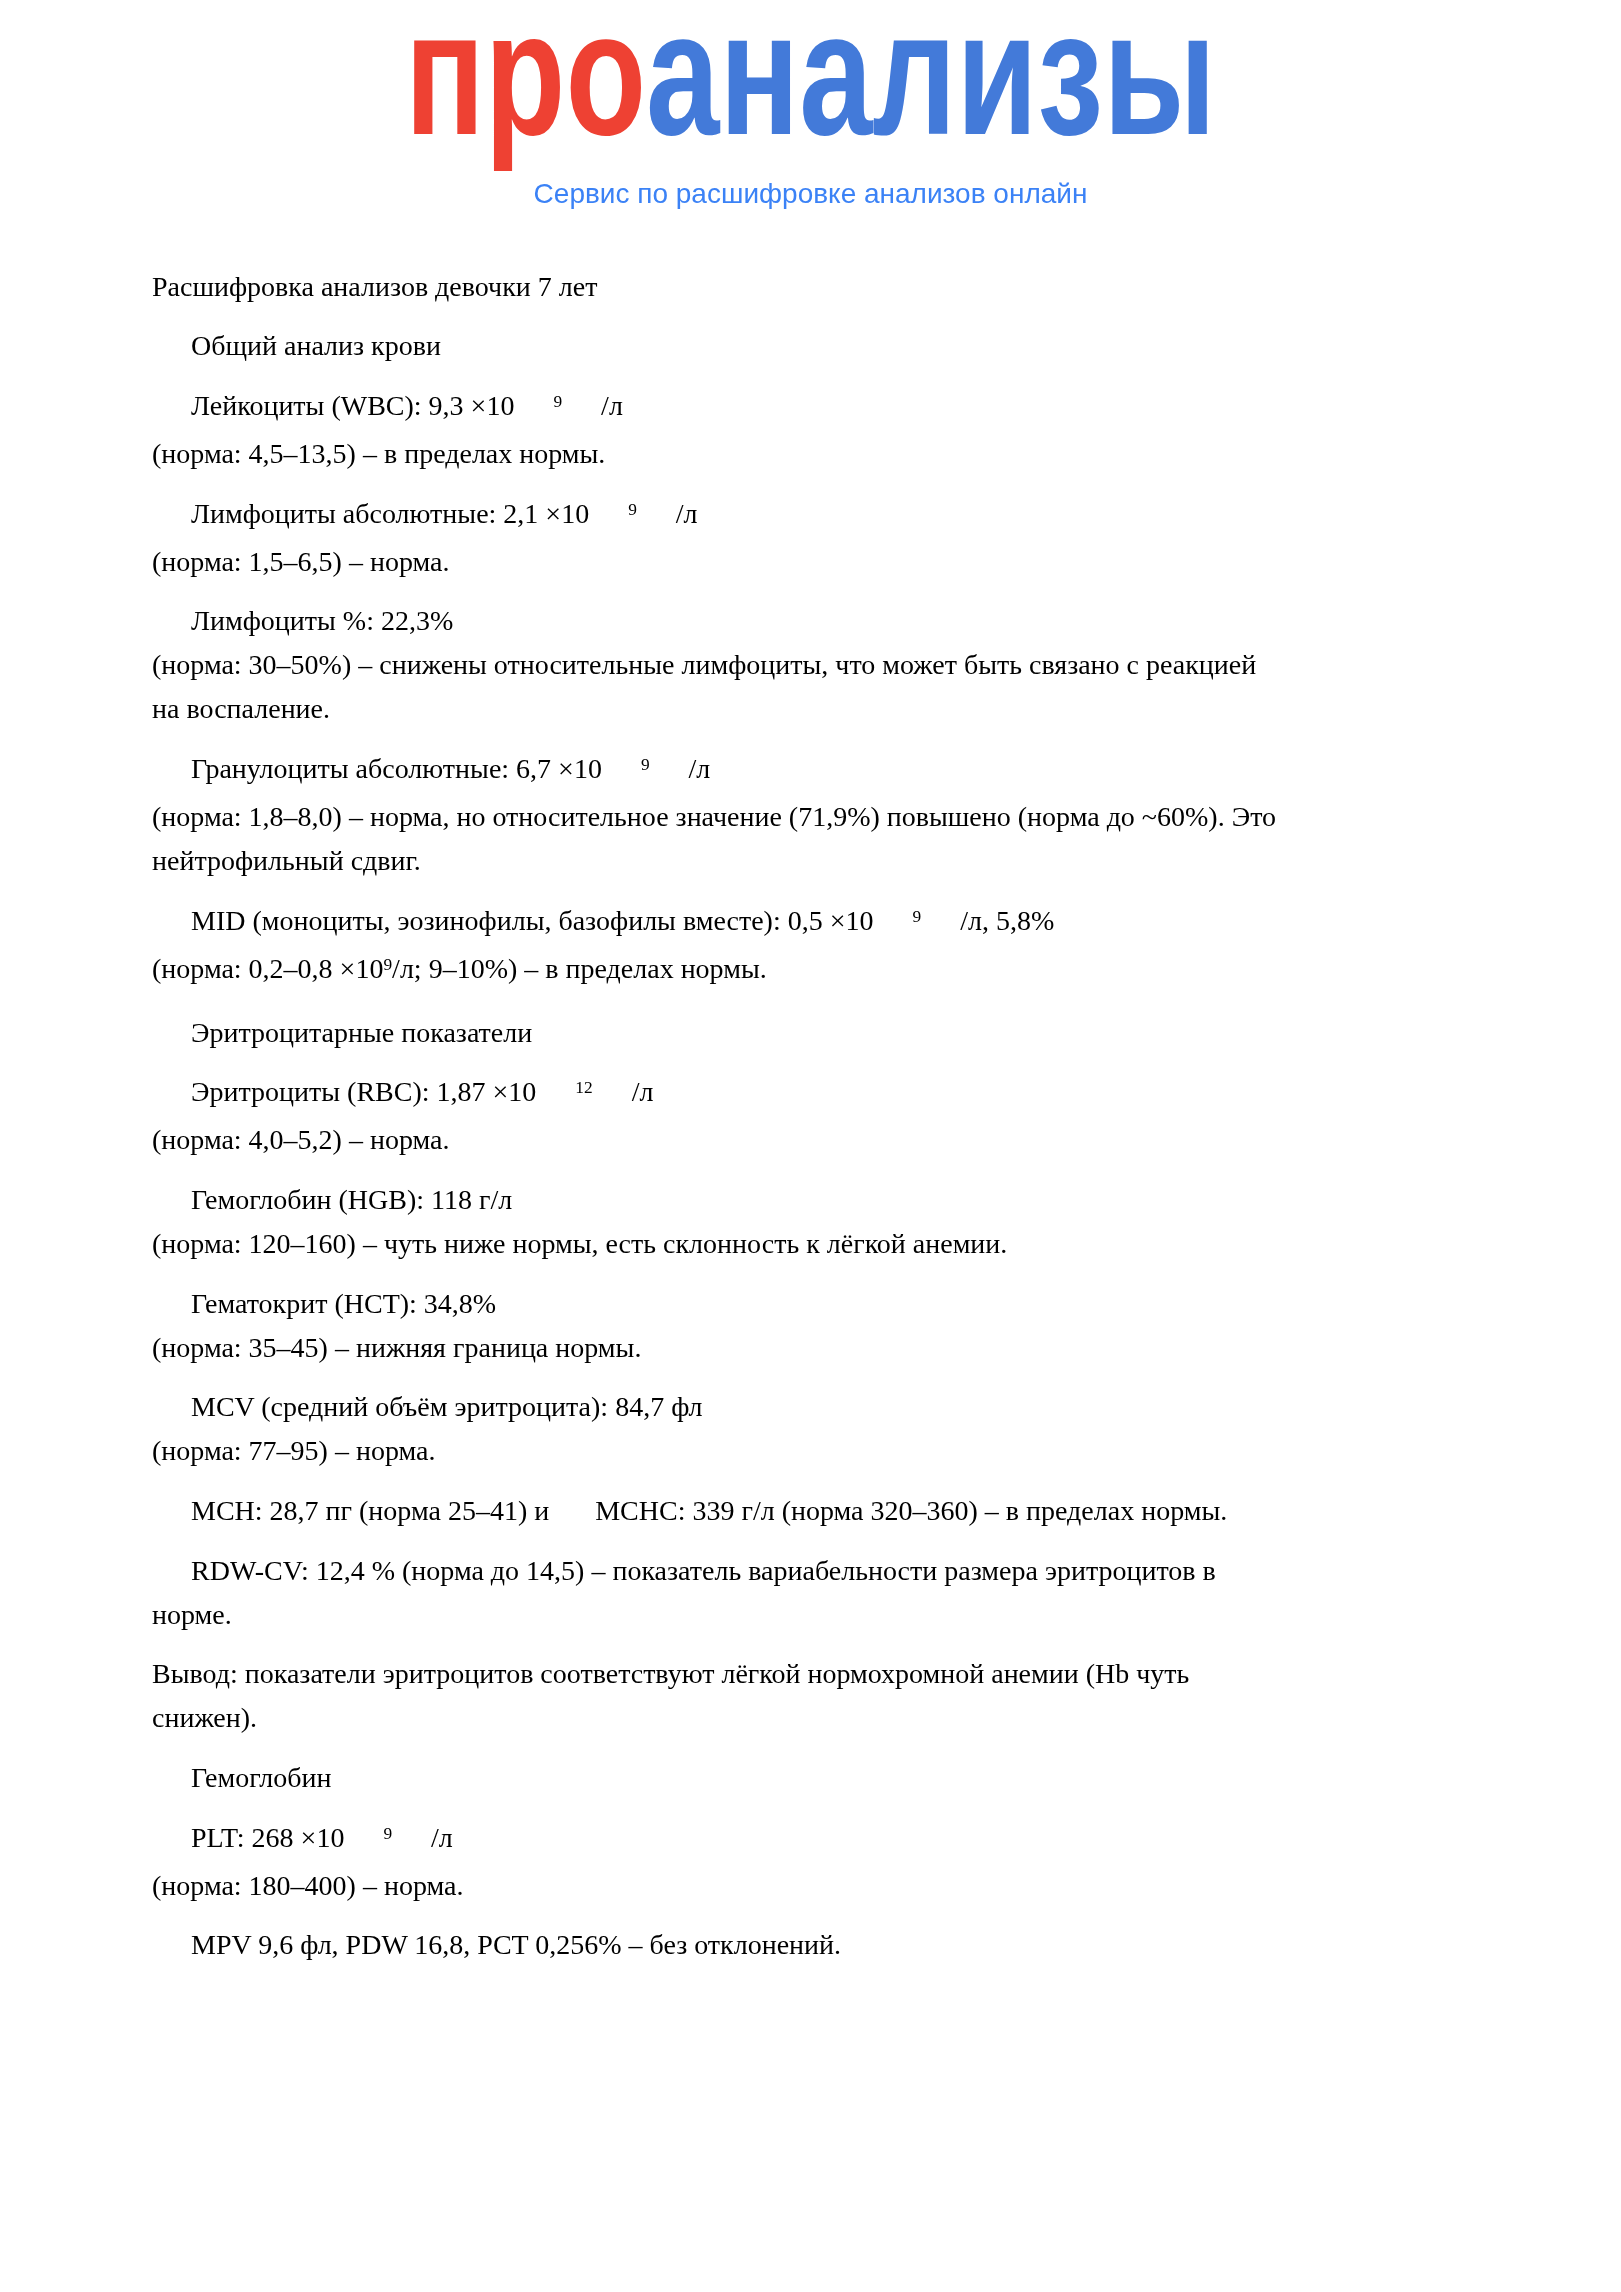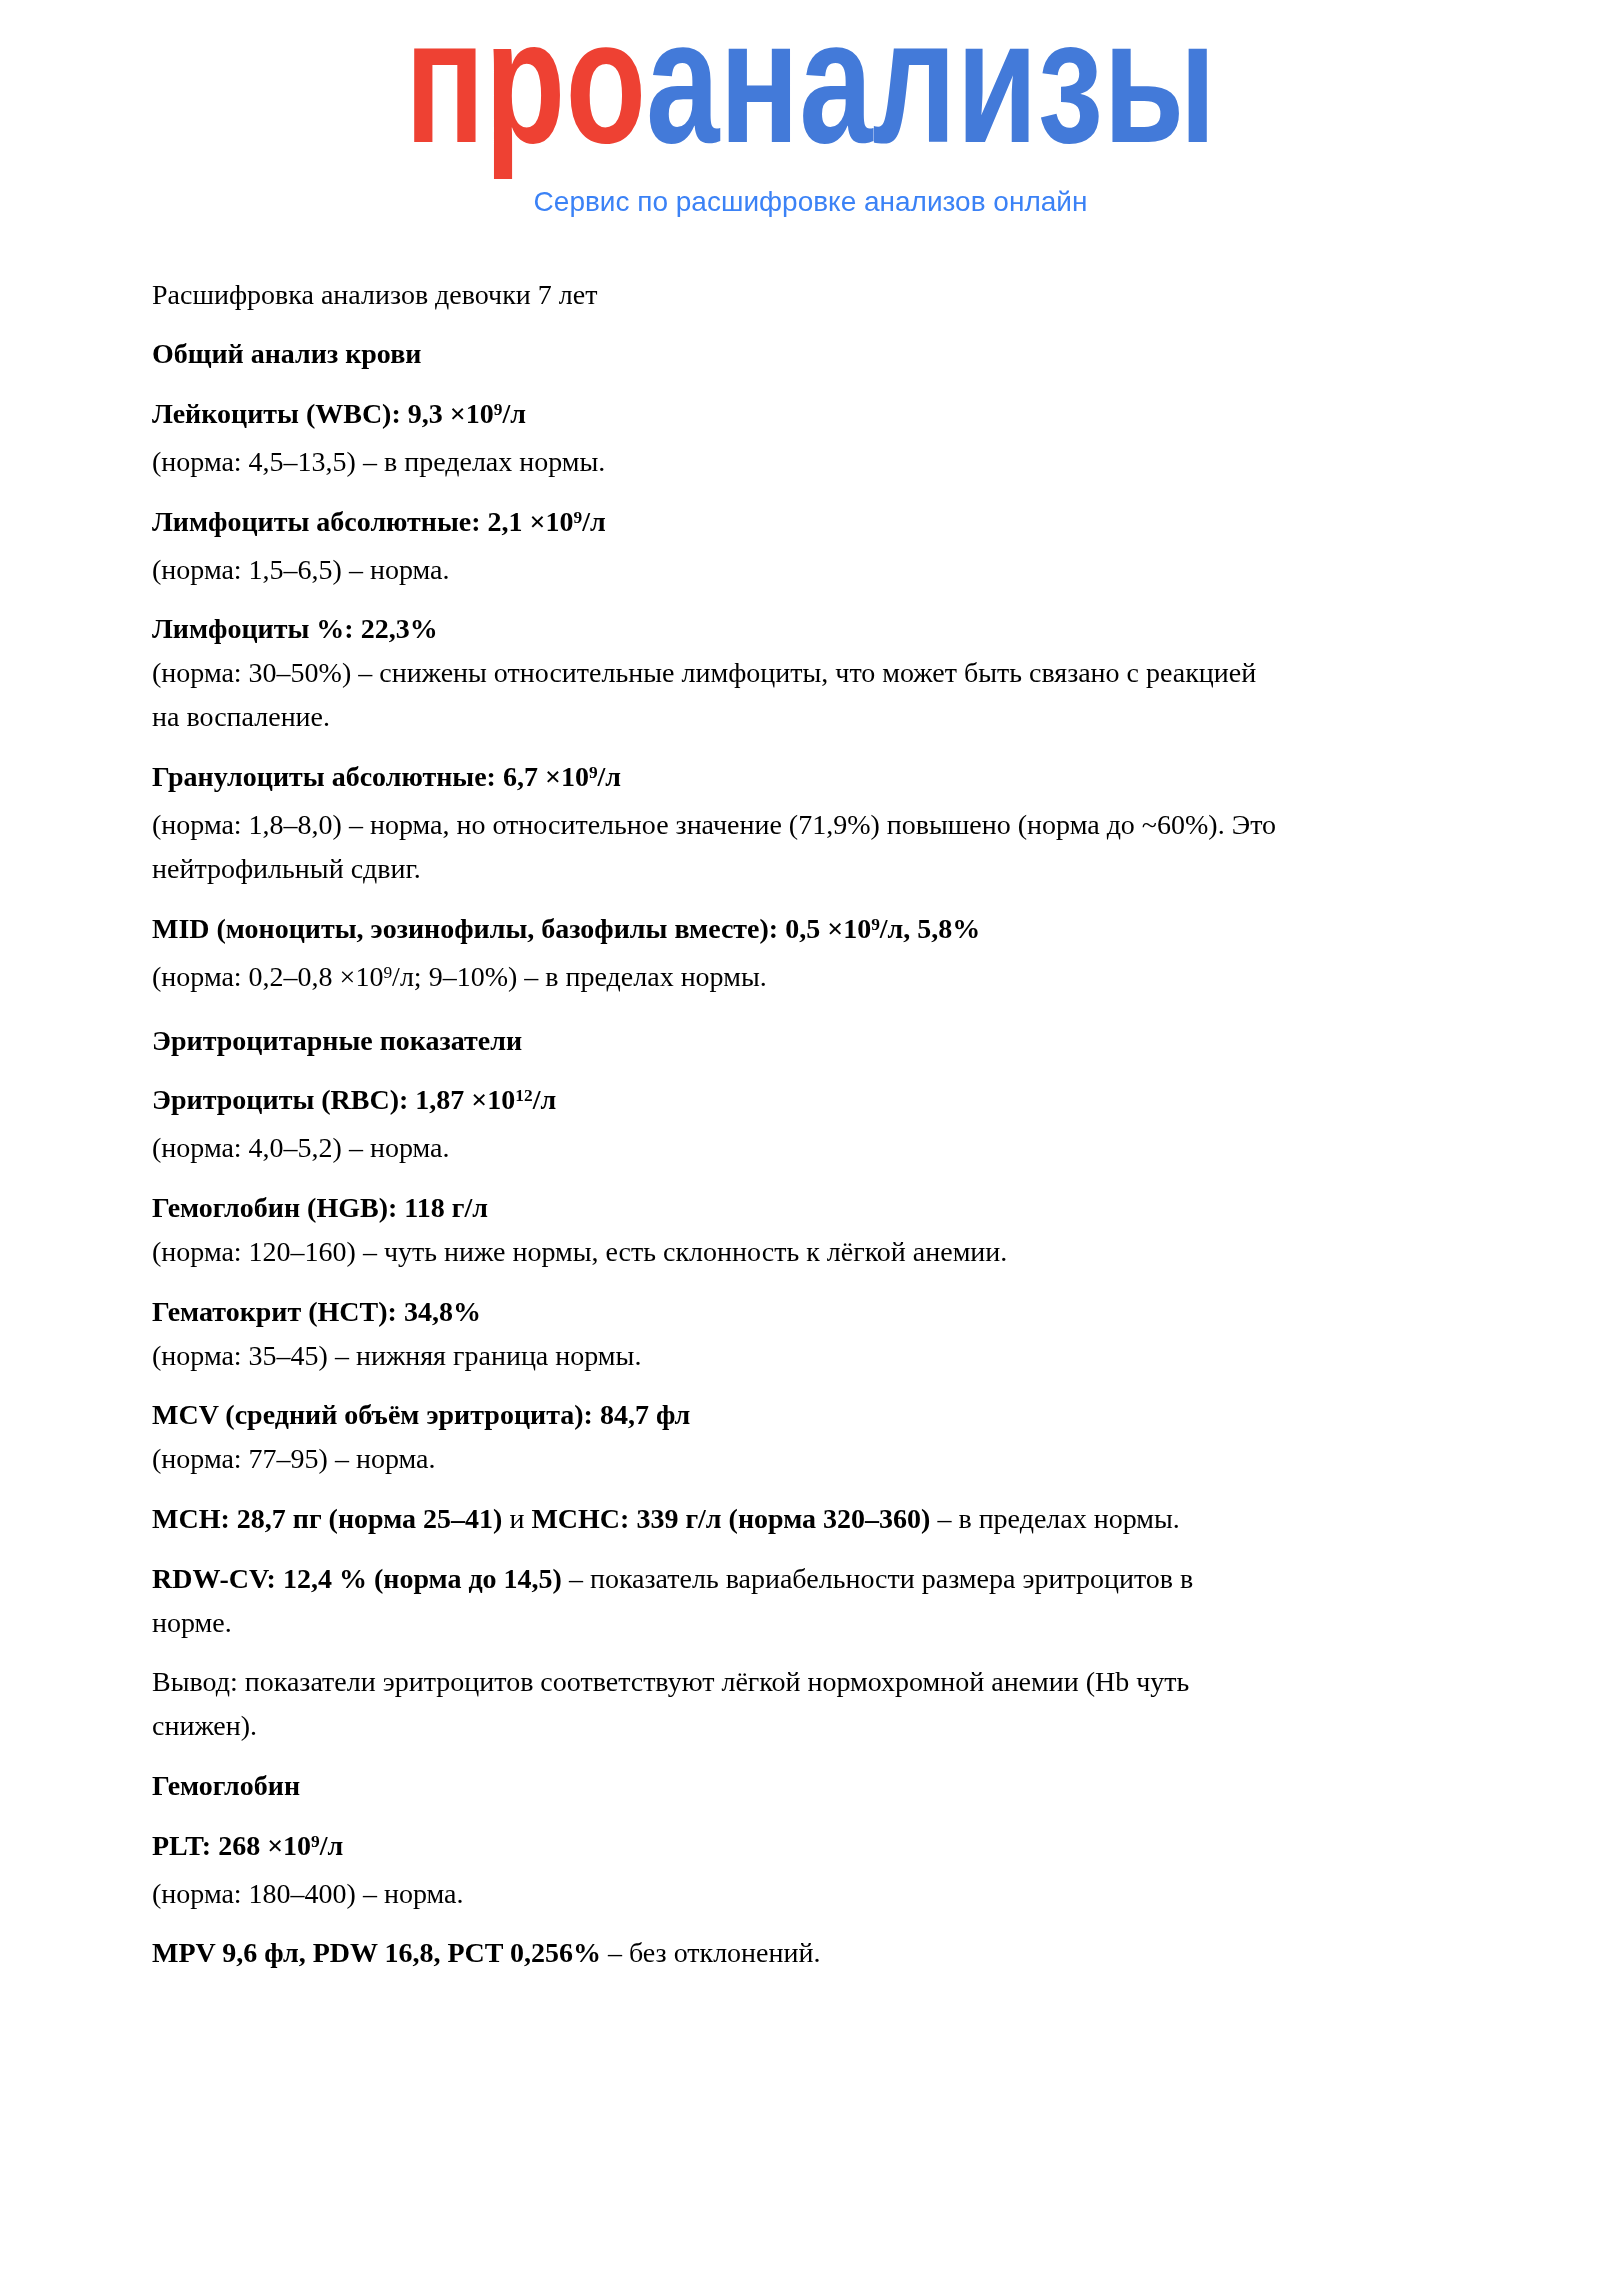--- a/index.html
+++ b/index.html
@@ -3,21 +3,21 @@
 <meta charset="utf-8">
 <style>
   html, body { margin: 0; padding: 0; }
   body {
     width: 1621px;
     height: 2293px;
     background: #ffffff;
     font-family: "Liberation Serif", serif;
     overflow: hidden;
   }
-  .logo { text-align: center; padding-top: 8px; }
+  .logo { text-align: center; padding-top: 0; }
   .logo-main {
     display: block;
     font-family: "Liberation Sans", sans-serif;
     font-weight: bold;
     font-size: 176px;
     line-height: 147px;
     transform: scaleX(0.75);
     transform-origin: 50% 50%;
     white-space: nowrap;
   }
@@ -28,21 +28,21 @@
     margin-top: 29px;
   }
   .doc {
     padding-top: 38px;
     margin-left: 152px;
     width: 1402px;
     font-size: 28px;
     line-height: 44px;
   }
   .para { margin: 15.7px 0; white-space: pre-wrap; }
-  .b { font-weight: bold; }
+  .b { font-weight: normal; margin-left: 39px; }
   .sup { font-size: 0.62em; position: relative; top: -0.45em; }
 </style>
 </head>
 <body>
 
 <header class="logo">
   <div class="logo-main"><span style="color: rgb(238, 65, 51);">про</span><span style="color: rgb(67, 122, 217);">анализы</span></div>
   <div class="logo-tagline" style="color: #3b82f6;">Сервис по расшифровке анализов онлайн</div>
 </header>
 

